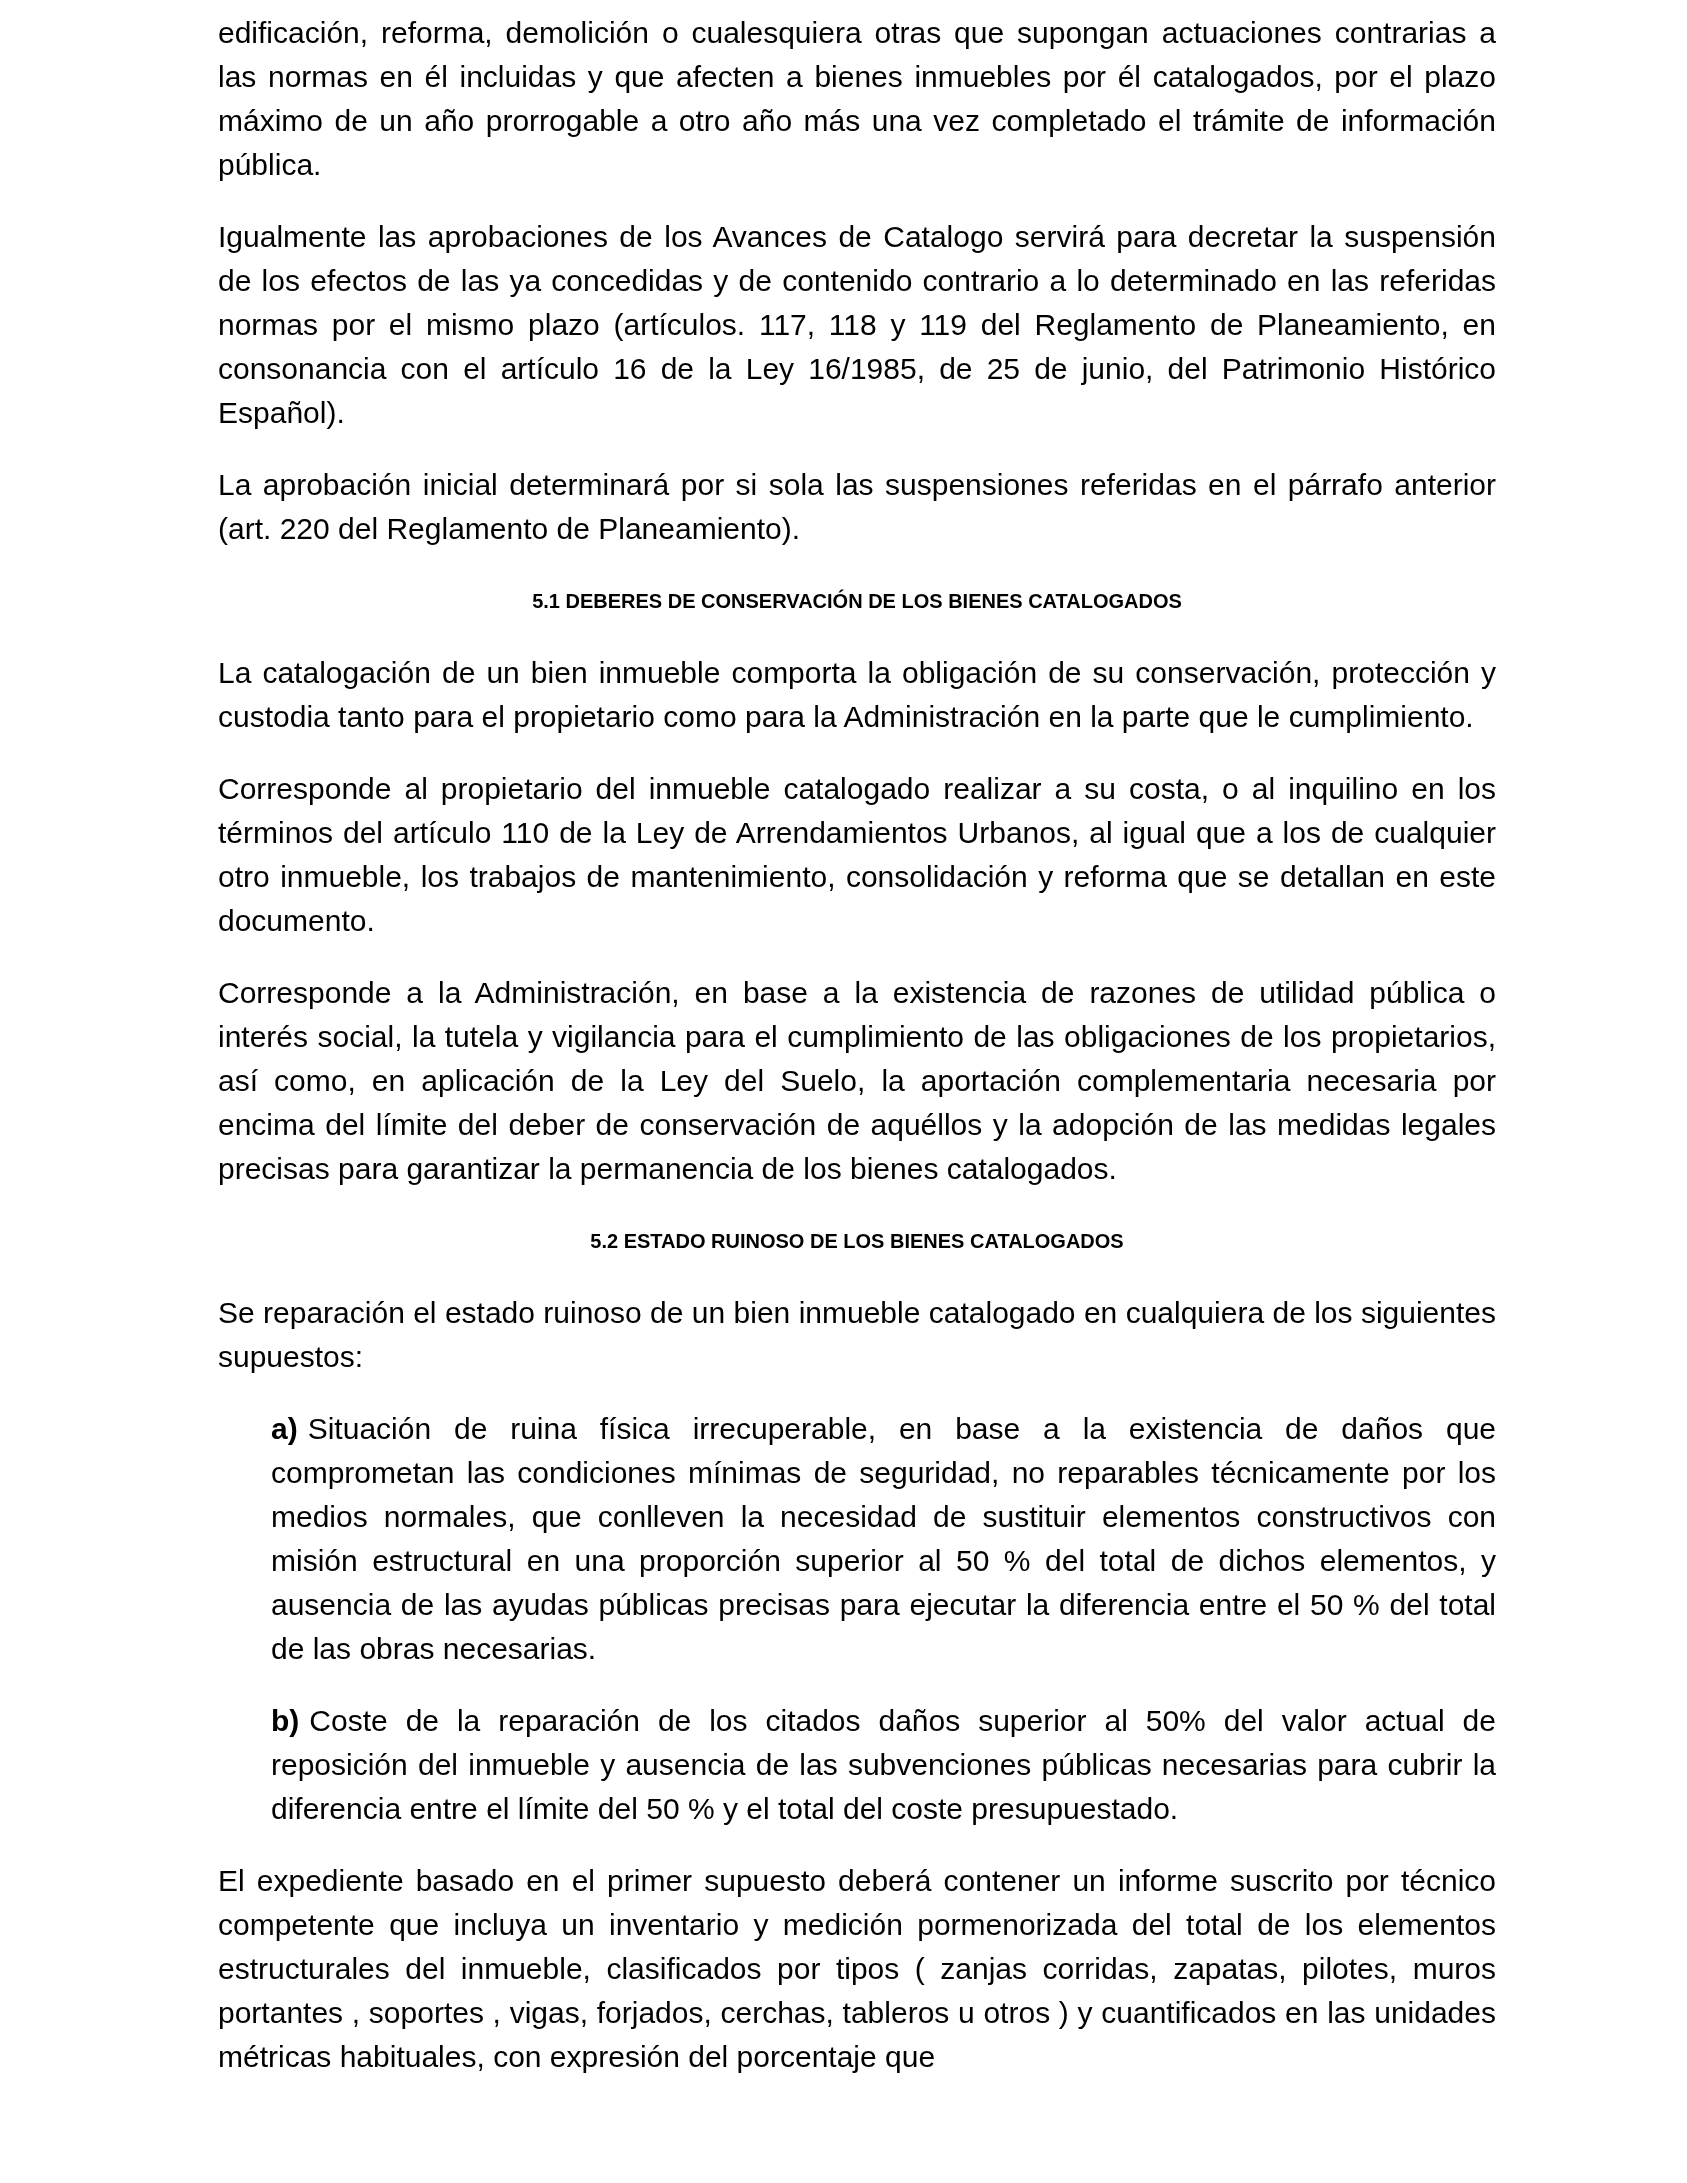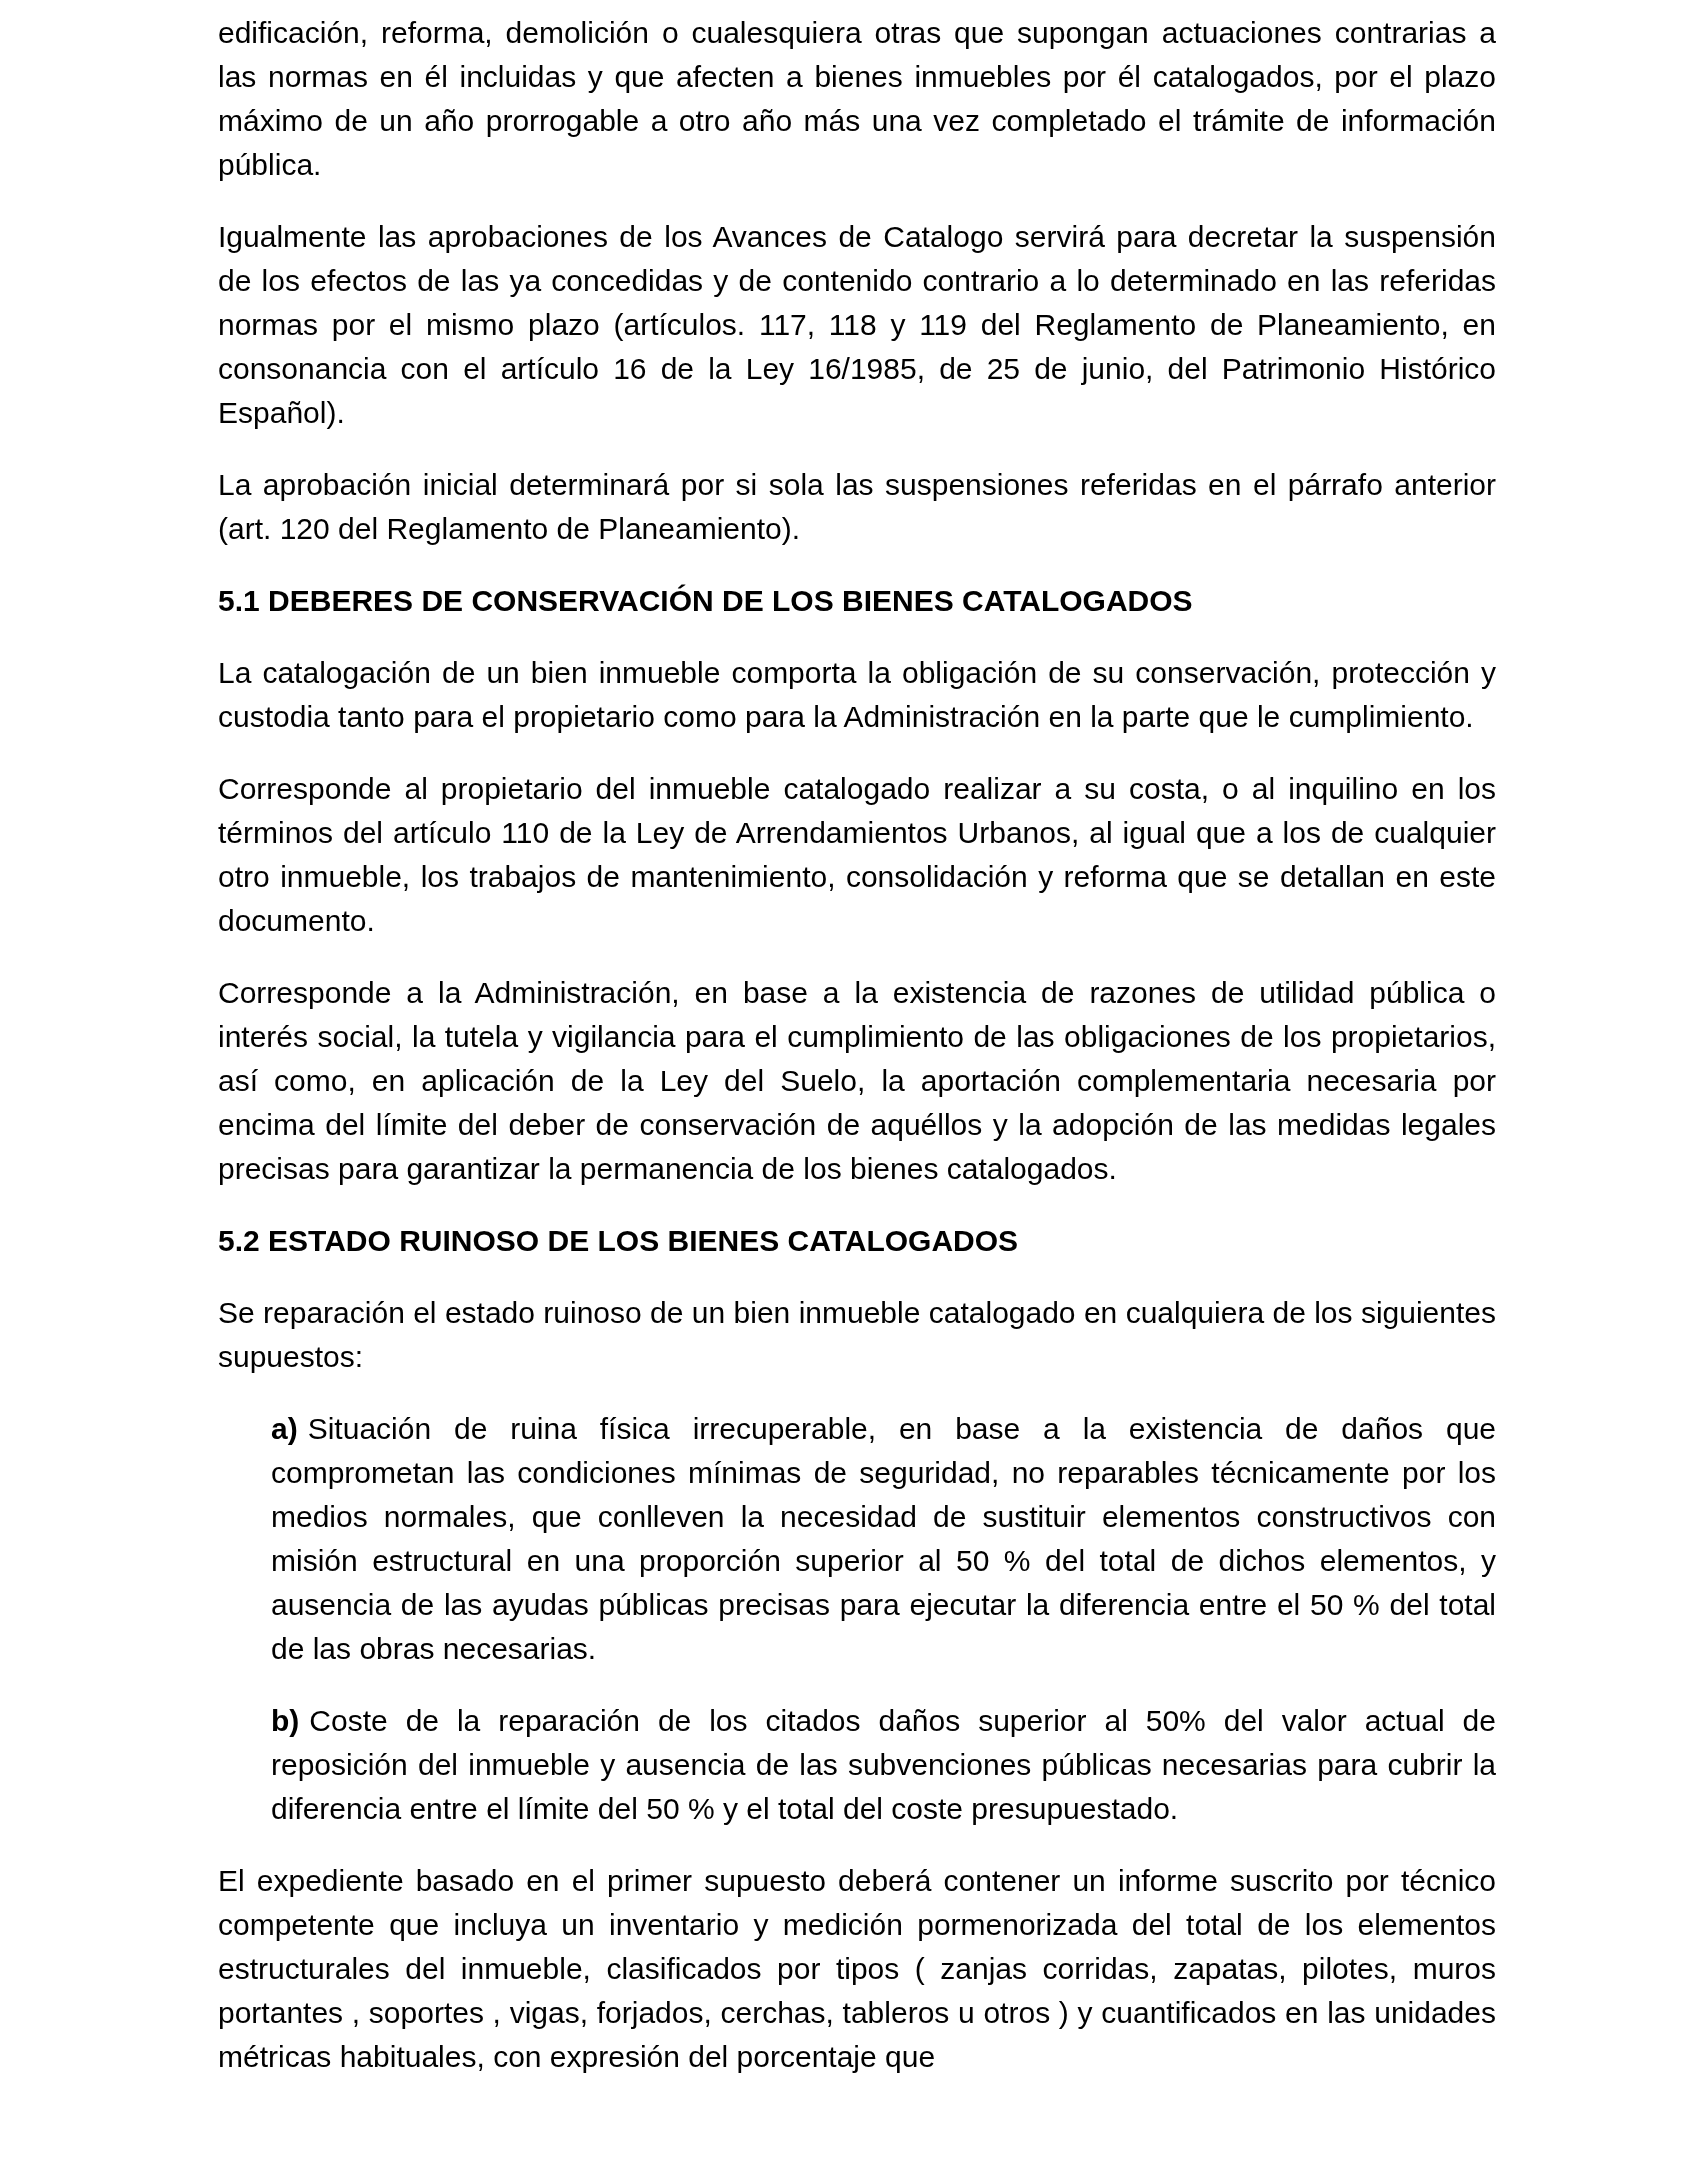--- a/index.html
+++ b/index.html
@@ -21,44 +21,44 @@
     padding: 10.6px 192px 0 218px; 
     font-size: 30px;
     line-height: 44px;
     text-align: justify;
     hyphens: none;
   }
   .para {
     margin: 0 0 28px 0;
   }
   .heading {
-    font-size: 30px;
+    font-size: 20px;
     line-height: 44px;
     font-weight: bold;
-    text-align: left;
+    text-align: center;
     margin: 0 0 28px 0;
   }
   .list-item {
     margin-left: 53px; 
   }
   .li-label {
     font-weight: bold;
     margin-right: 10px;
   }
 </style>
 </head>
 <body>
 
 <div class="page">
 
   <p class="para">edificación, reforma, demolición o cualesquiera otras que supongan actuaciones contrarias a las normas en él incluidas y que afecten a bienes inmuebles por él catalogados, por el plazo máximo de un año prorrogable a otro año más una vez completado el trámite de información pública.</p>
 
   <p class="para">Igualmente las aprobaciones de los Avances de Catalogo servirá para decretar la suspensión de los efectos de las ya concedidas y de contenido contrario a lo determinado en las referidas normas por el mismo plazo (artículos. 117, 118 y 119 del Reglamento de Planeamiento, en consonancia con el artículo 16 de la Ley 16/1985, de 25 de junio, del Patrimonio Histórico Español).</p>
 
-  <p class="para">La aprobación inicial determinará por si sola las suspensiones referidas en el párrafo anterior (art. 120 del Reglamento de Planeamiento).</p>
+  <p class="para">La aprobación inicial determinará por si sola las suspensiones referidas en el párrafo anterior (art. 220 del Reglamento de Planeamiento).</p>
 
   <h2 class="heading">5.1 DEBERES DE CONSERVACIÓN DE LOS BIENES CATALOGADOS</h2>
 
   <p class="para">La catalogación de un bien inmueble comporta la obligación de su conservación, protección y custodia tanto para el propietario como para la Administración en la parte que le cumplimiento.</p>
 
   <p class="para">Corresponde al propietario del inmueble catalogado realizar a su costa, o al inquilino en los términos del artículo 110 de la Ley de Arrendamientos Urbanos, al igual que a los de cualquier otro inmueble, los trabajos de mantenimiento, consolidación y reforma que se detallan en este documento.</p>
 
   <p class="para">Corresponde a la Administración, en base a la existencia de razones de utilidad pública o interés social, la tutela y vigilancia para el cumplimiento de las obligaciones de los propietarios, así como, en aplicación de la Ley del Suelo, la aportación complementaria necesaria por encima del límite del deber de conservación de aquéllos y la adopción de las medidas legales precisas para garantizar la permanencia de los bienes catalogados.</p>
 
   <h2 class="heading">5.2 ESTADO RUINOSO DE LOS BIENES CATALOGADOS</h2>

